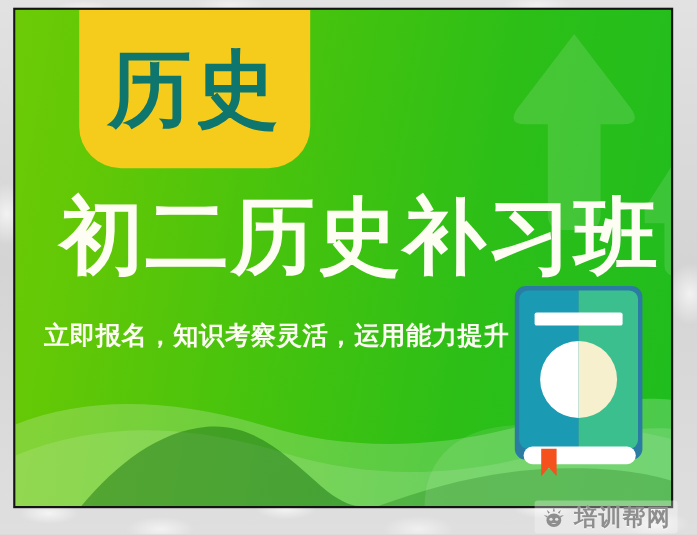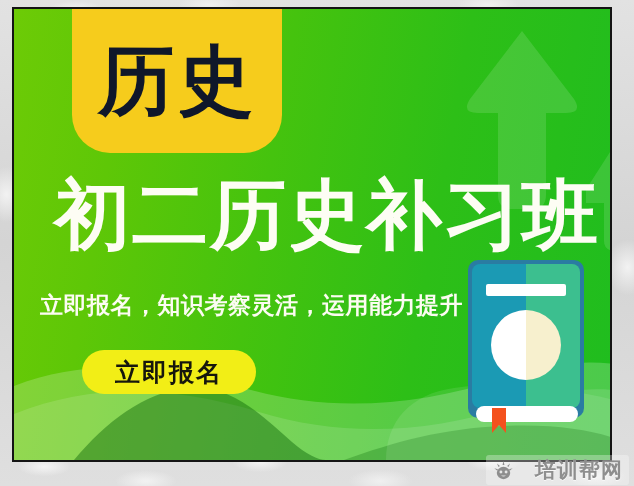--- a/index.html
+++ b/index.html
@@ -74,21 +74,21 @@
     display: flex;
     align-items: center;
     justify-content: center;
     padding-top: 6px;
     box-sizing: border-box;
   }
   #subject-badge-label {
     font-family: "DejaVu Sans", "Liberation Sans", sans-serif;
     font-size: 76px;
     font-weight: bold;
-    color: #0f172a;
+    color: #0f766e;
     letter-spacing: 3px;
     line-height: 1;
     white-space: nowrap;
   }
 
   
   #headline {
     position: absolute;
     left: 14px;
     top: 168px;
@@ -146,21 +146,21 @@
   #waves { position: absolute; left: 0; bottom: 0; width: 600px; height: 130px; }
 
   
   #watermark {
     position: absolute;
     left: 486px;
     top: 455px;
     height: 30px;
     display: flex;
     align-items: center;
-    gap: 20px;
+    gap: 7px;
     padding: 0 6px;
     background: rgba(255,255,255,0.30);
     border-radius: 3px;
   }
   #watermark-text {
     font-family: "DejaVu Sans", "Liberation Sans", sans-serif;
     font-size: 21px;
     font-weight: bold;
     color: #8e8e8e;
     letter-spacing: 1px;
@@ -197,23 +197,20 @@
   </svg>
 
   <div id="subject-badge">
     <span id="subject-badge-label">历史</span>
   </div>
 
   <div id="headline">初二历史补习班</div>
 
   <div id="subtitle">立即报名，知识考察灵活，运用能力提升</div>
 
-  <div id="cta-button">
-    <span id="cta-button-label">立即报名</span>
-  </div>
 
   <svg id="book-illustration" width="120" height="175" viewBox="0 0 120 175" aria-hidden="true">
 
     <rect x="2" y="2" width="116" height="158" rx="10" fill="#2a7ca2"></rect>
 
     <path d="M14 6 H60 V150 H14 A8 8 0 0 1 6 142 V14 A8 8 0 0 1 14 6 Z" fill="#1b9ab4"></path>
 
     <path d="M60 6 H106 A8 8 0 0 1 114 14 V142 A8 8 0 0 1 106 150 H60 Z" fill="#3cbf8f"></path>
 
     <rect x="20" y="26" width="80" height="12" rx="2" fill="#ffffff"></rect>

